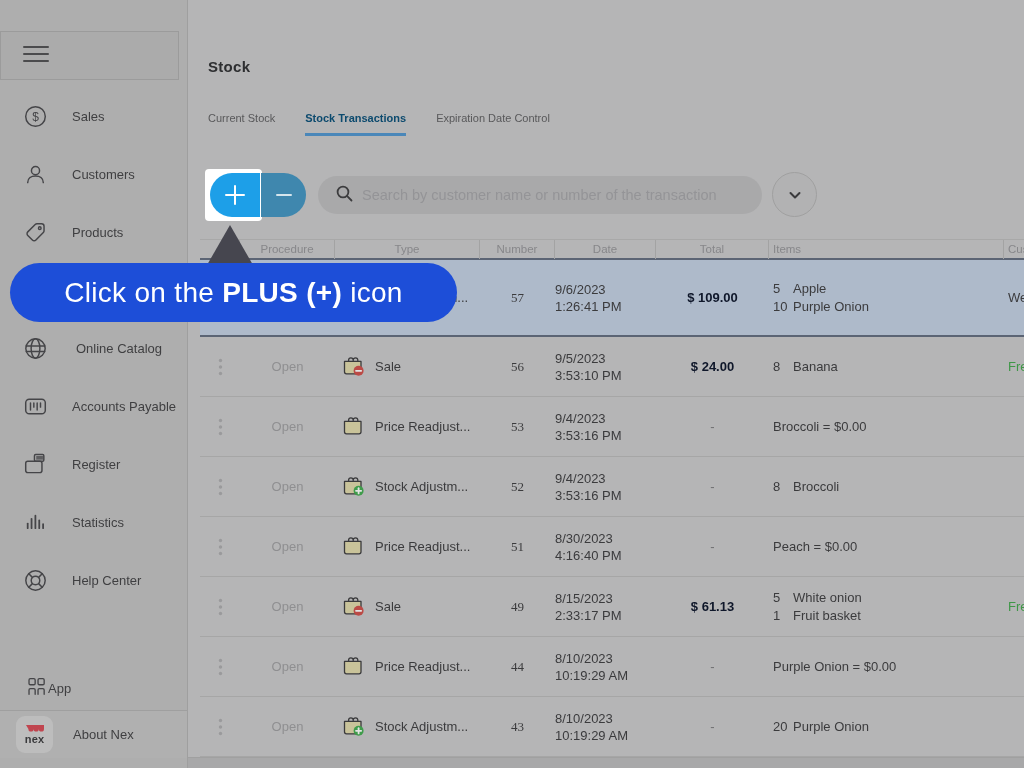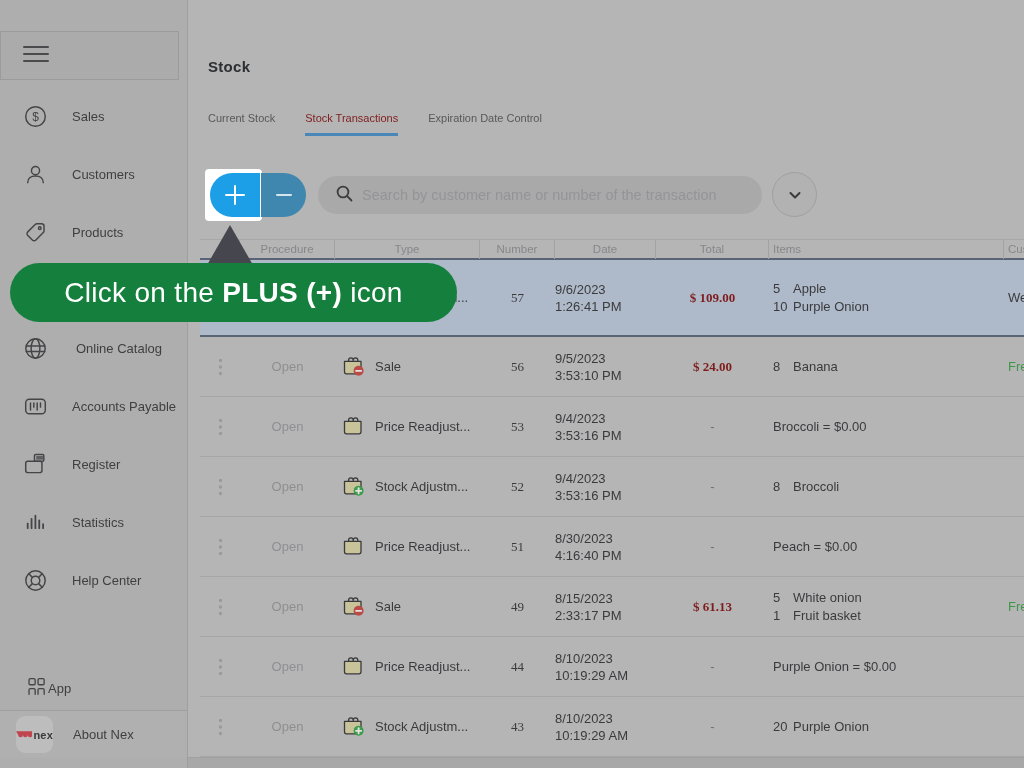--- a/index.html
+++ b/index.html
@@ -17,29 +17,29 @@
   .side-nav{ position:absolute; top:87px; left:0; right:0; }
   .side-item{ height:58px; display:flex; align-items:center; padding-left:22px; gap:24px; cursor:pointer;}
   .side-nav .side-item:nth-child(4){ margin-top:58px;gap:28px; }
   .side-item .ic{ width:26px; height:26px; flex:none; display:flex; align-items:center; justify-content:center;}
   .side-item .lbl{ font-size:13px; color:#3f3f41; }
   .app-row{ position:absolute; top:666px; left:0; right:0; height:44px; display:flex; align-items:center; padding-left:25px; cursor:pointer;}
   .app-row .lbl{ font-size:13px; color:#3f3f41; }
   .about-row{ position:absolute; top:710px; left:0; right:0; height:48px; border-top:1px solid #9f9f9f;
     display:flex; align-items:center; padding-left:16px; gap:20px; cursor:pointer; background:#b0b0b0;}
   .nex-badge{ width:37px; height:37px; border-radius:9px; background:#bdbdbd;
-    display:flex; flex-direction:row; align-items:center; justify-content:center; gap:1px;}
+    display:flex; flex-direction:column; align-items:center; justify-content:center; gap:1px;}
   .nex-badge .nex-txt{ font-size:11px; font-weight:bold; color:#3a3a3c; line-height:10px; letter-spacing:0.2px;}
   .about-row .lbl{ font-size:13px; color:#3f3f41; }
   
   .main{ position:absolute; left:188px; top:0; right:0; bottom:0; }
   .page-title{ position:absolute; left:20px; top:38px; font-size:15px; font-weight:bold; color:#2e2f31; letter-spacing:0.3px;margin-top:20px;}
   .tabs{ position:absolute; left:20px; top:112px; display:flex; gap:30px; }
   .tab{ font-size:11px; color:#58585a; padding-bottom:9px; cursor:pointer; border-bottom:3px solid transparent;}
-  .tab.active{ color:#7f1d1d; font-weight:normal; border-bottom-color:#4a87b9; }
+  .tab.active{ color:#0c4a6e; font-weight:bold; border-bottom-color:#4a87b9; }
   
   .hl-box{ position:absolute; left:17px; top:169px; width:57px; height:52px; background:#ffffff; border-radius:4px; }
   .pill{ position:absolute; left:22px; top:173px; height:44px; display:flex; }
   .seg{ height:44px; border:none; display:flex; align-items:center; justify-content:center; cursor:pointer; }
   .seg.plus{ width:50px; background:#1d9fe8; border-radius:22px 0 0 22px; margin-right:1px;}
   .seg.minus{ width:45px; background:#3f87ae; border-radius:0 22px 22px 0; }
   .search{ position:absolute; left:130px; top:176px; width:444px; height:38px; background:#a9a9aa;
     border-radius:19px; display:flex; align-items:center; padding:0 14px 0 18px; gap:9px;}
   .search input{ flex:1; background:transparent; border:none; outline:none; font-size:14.5px; color:#333;
     font-family:"Liberation Sans","DejaVu Sans",sans-serif;}
@@ -56,31 +56,31 @@
   .th.left{ text-align:left; padding-left:4px; }
   .trow{ min-height:60px; align-items:center; border-bottom:1px solid #a6a6a6; cursor:pointer; }
   .trow.selected{ min-height:79px; background:#aebaca; border-top:2px solid #5b6474; border-bottom:2px solid #5b6474;}
   .td{ font-size:13px; color:#3b3b3d; }
   .c-handle{ display:flex; justify-content:center; }
   .c-proc{ text-align:center; color:#8f8f91; }
   .c-type{ display:flex; align-items:center; gap:10px; padding-left:6px; white-space:nowrap; overflow:hidden;}
   .c-num{ text-align:center;font-family:Liberation Serif, serif; }
   .c-date{ text-align:left; line-height:17px; }
   .c-total{ text-align:center; color:#6f6f71; }
-  .c-total.money{ color:#7f1d1d; font-weight:bold;font-family:Liberation Serif, serif; }
+  .c-total.money{ color:#0f172a; font-weight:bold; }
   .c-items{ padding:10px 0 10px 4px; line-height:18px; }
   .item-line{ display:flex; }
   .item-qty{ width:20px; flex:none; }
   .c-cust{ padding-left:4px; white-space:nowrap; overflow:hidden; }
   .c-cust.green{ color:#3f9747; }
   .hscroll{ position:absolute; left:0; right:0; top:757px; height:11px; background:#a8a8a9; border-top:1px solid #a0a0a0; cursor:pointer;}
   
   .tt-arrow{ position:absolute; left:207px; top:225px; width:0; height:0;
     border-left:23px solid transparent; border-right:23px solid transparent; border-bottom:40px solid #46464f; z-index:30;}
-  .tooltip{ position:absolute; left:10px; top:263px; height:59px; min-width:447px; background:#15803d;
+  .tooltip{ position:absolute; left:10px; top:263px; height:59px; min-width:447px; background:#1d4ed8;
     border-radius:30px; display:flex; align-items:center; justify-content:center; padding:0 26px;
     color:#ffffff; font-size:28px; z-index:31; white-space:pre; letter-spacing:0.3px;}
   .tooltip b{ font-weight:bold;text-align:center; }
 </style>
 </head>
 <body>
 
 <div class="app">
 
   <aside class="sidebar">

